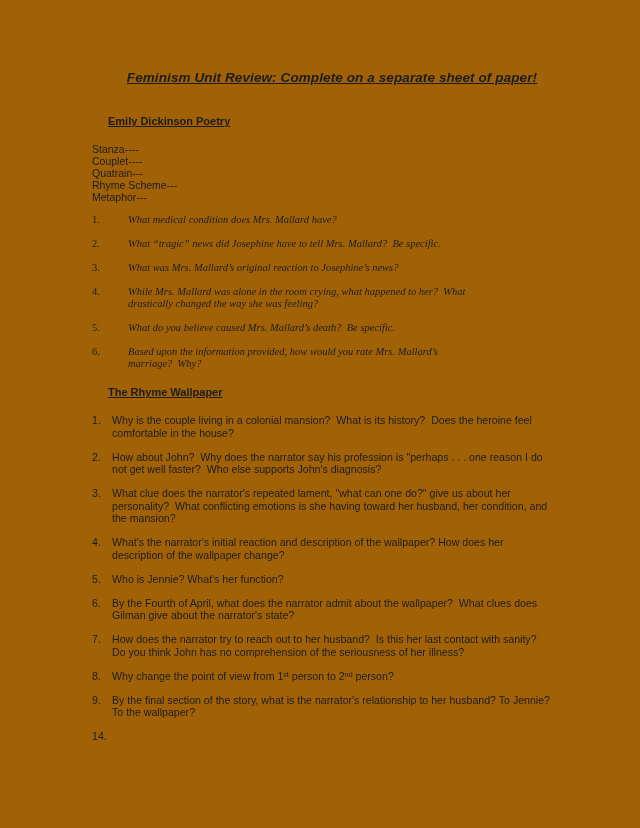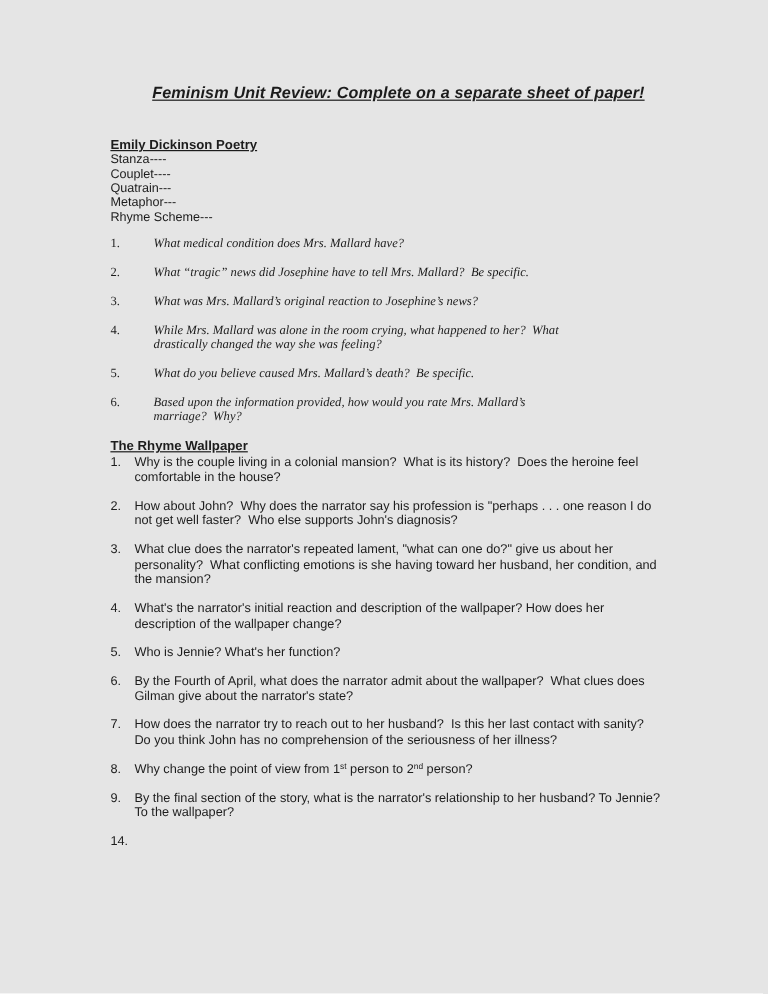--- a/index.html
+++ b/index.html
@@ -4,42 +4,42 @@
 <style>
   html, body {
     margin: 0;
     padding: 0;
     background: #ffffff;
   }
   .page {
     position: relative;
     width: 640px;
     height: 828px;
-    background: #e5e5e5;
+    background: #a16207;
     color: #1c1c1c;
     overflow: hidden;
     box-sizing: border-box;
     padding: 70px 68px 0 92px;
   }
   .title {
     font-family: "Liberation Sans", sans-serif;
     font-size: 13.5px;
     font-weight: bold;
     font-style: italic;
     text-decoration: underline;
     text-align: center;
     margin: 0 0 30px 0;
     letter-spacing: 0.1px;
   }
   .section-heading {
     font-family: "Liberation Sans", sans-serif;
     font-size: 11px;
     font-weight: bold;
     text-decoration: underline;
-    margin: 0;
+    margin: 16px;
     line-height: 12px;
   }
   
   .terms {
     font-family: "Liberation Sans", sans-serif;
     font-size: 10.5px;
     line-height: 12px;
     margin-bottom: 11px;
   }
   .term-row { white-space: pre; }
@@ -93,22 +93,22 @@
 
 <div class="page">
 
   <h1 class="title">Feminism Unit Review: Complete on a separate sheet of paper!</h1>
 
   <h2 class="section-heading">Emily Dickinson Poetry</h2>
   <div class="terms">
     <div class="term-row">Stanza----</div>
     <div class="term-row">Couplet----</div>
     <div class="term-row">Quatrain---</div>
+    <div class="term-row">Rhyme Scheme---</div>
     <div class="term-row">Metaphor---</div>
-    <div class="term-row">Rhyme Scheme---</div>
   </div>
 
   <div class="story-list">
     <div class="story-item">
       <span class="num">1.</span>
       <span class="qtext">What medical condition does Mrs. Mallard have?</span>
     </div>
     <div class="story-item">
       <span class="num">2.</span>
       <span class="qtext">What “tragic” news did Josephine have to tell Mrs. Mallard?  Be specific.</span>

